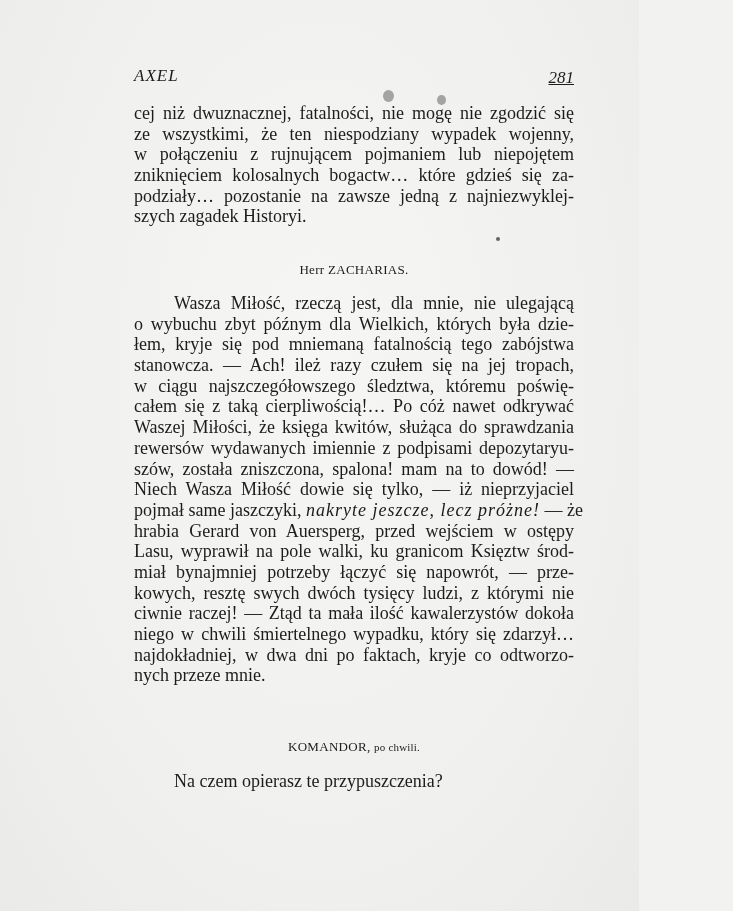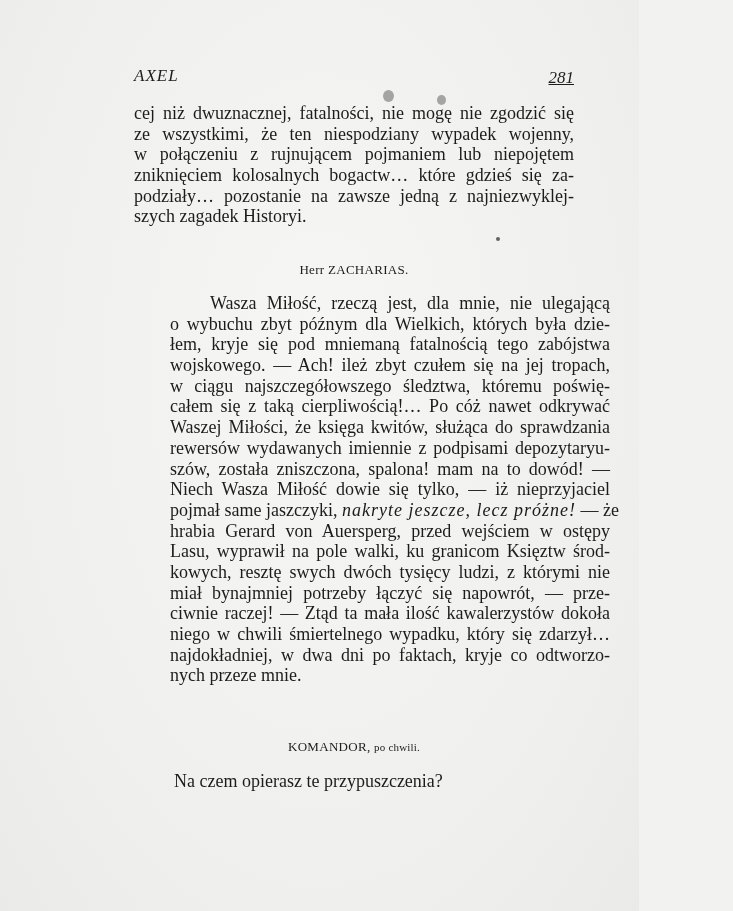--- a/index.html
+++ b/index.html
@@ -109,36 +109,36 @@
     <span class="line">w połączeniu z rujnującem pojmaniem lub niepojętem</span>
     <span class="line">zniknięciem kolosalnych bogactw… które gdzieś się za-</span>
     <span class="line">podziały… pozostanie na zawsze jedną z najniezwyklej-</span>
     <span class="line last">szych zagadek Historyi.</span>
   </div>
 
   <div class="speaker" style="top:262px;">
     <span>Herr ZACHARIAS.</span>
   </div>
 
-  <div class="text-block" style="top:293px;margin-left:36px;">
+  <div class="text-block" style="top:293px;">
     <span class="line indent">Wasza Miłość, rzeczą jest, dla mnie, nie ulegającą</span>
     <span class="line">o wybuchu zbyt późnym dla Wielkich, których była dzie-</span>
     <span class="line">łem, kryje się pod mniemaną fatalnością tego zabójstwa</span>
-    <span class="line">wojskowego. — Ach! ileż zbyt czułem się na jej tropach,</span>
+    <span class="line">stanowcza. — Ach! ileż razy czułem się na jej tropach,</span>
     <span class="line">w ciągu najszczegółowszego śledztwa, któremu poświę-</span>
     <span class="line">całem się z taką cierpliwością!… Po cóż nawet odkrywać</span>
     <span class="line">Waszej Miłości, że księga kwitów, służąca do sprawdzania</span>
     <span class="line">rewersów wydawanych imiennie z podpisami depozytaryu-</span>
     <span class="line">szów, została zniszczona, spalona! mam na to dowód! —</span>
     <span class="line">Niech Wasza Miłość dowie się tylko, — iż nieprzyjaciel</span>
     <span class="line"><span>pojmał same jaszczyki, </span><span class="emph">nakryte jeszcze, lecz próżne!</span><span> — że</span></span>
     <span class="line">hrabia Gerard von Auersperg, przed wejściem w ostępy</span>
     <span class="line">Lasu, wyprawił na pole walki, ku granicom Księztw środ-</span>
+    <span class="line">miał bynajmniej potrzeby łączyć się napowrót, — prze-</span>
     <span class="line">kowych, resztę swych dwóch tysięcy ludzi, z którymi nie</span>
-    <span class="line">miał bynajmniej potrzeby łączyć się napowrót, — prze-</span>
     <span class="line">ciwnie raczej! — Ztąd ta mała ilość kawalerzystów dokoła</span>
     <span class="line">niego w chwili śmiertelnego wypadku, który się zdarzył…</span>
     <span class="line">najdokładniej, w dwa dni po faktach, kryje co odtworzo-</span>
     <span class="line last">nych przeze mnie.</span>
   </div>
 
   <div class="speaker" style="top:739px;">
     <span>KOMANDOR,</span>
     <span class="stage-direction">po chwili.</span>
   </div>

